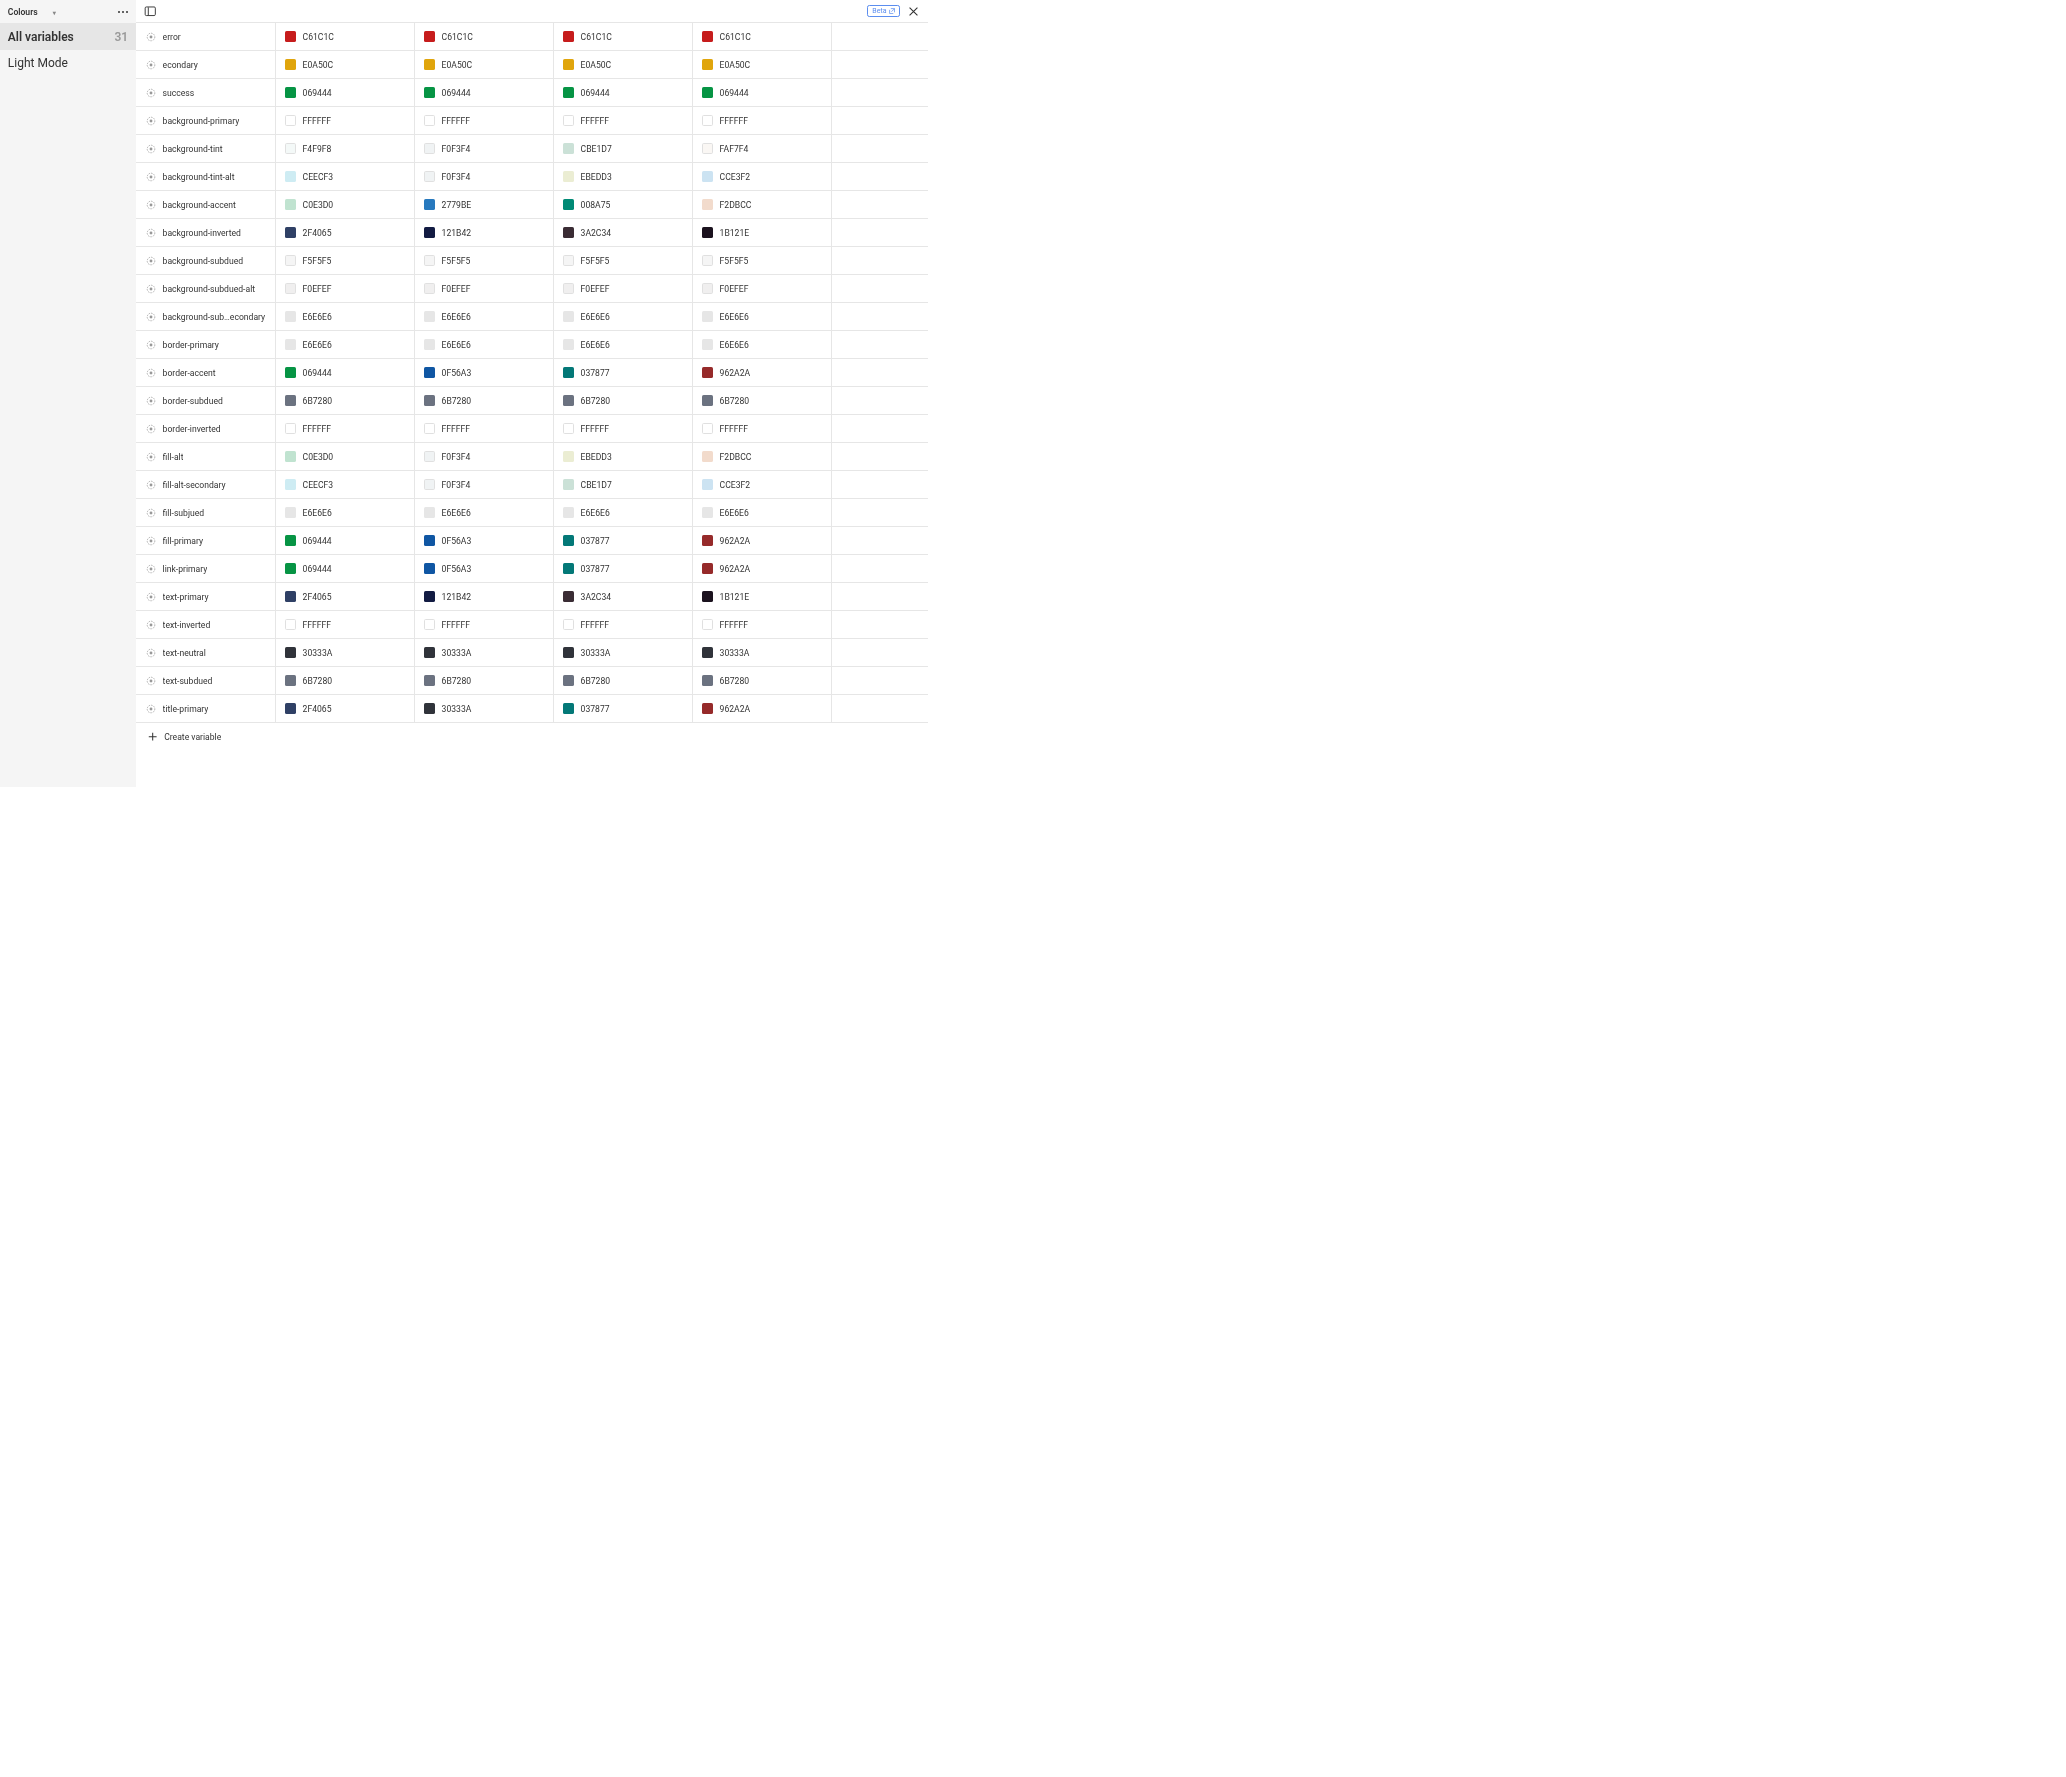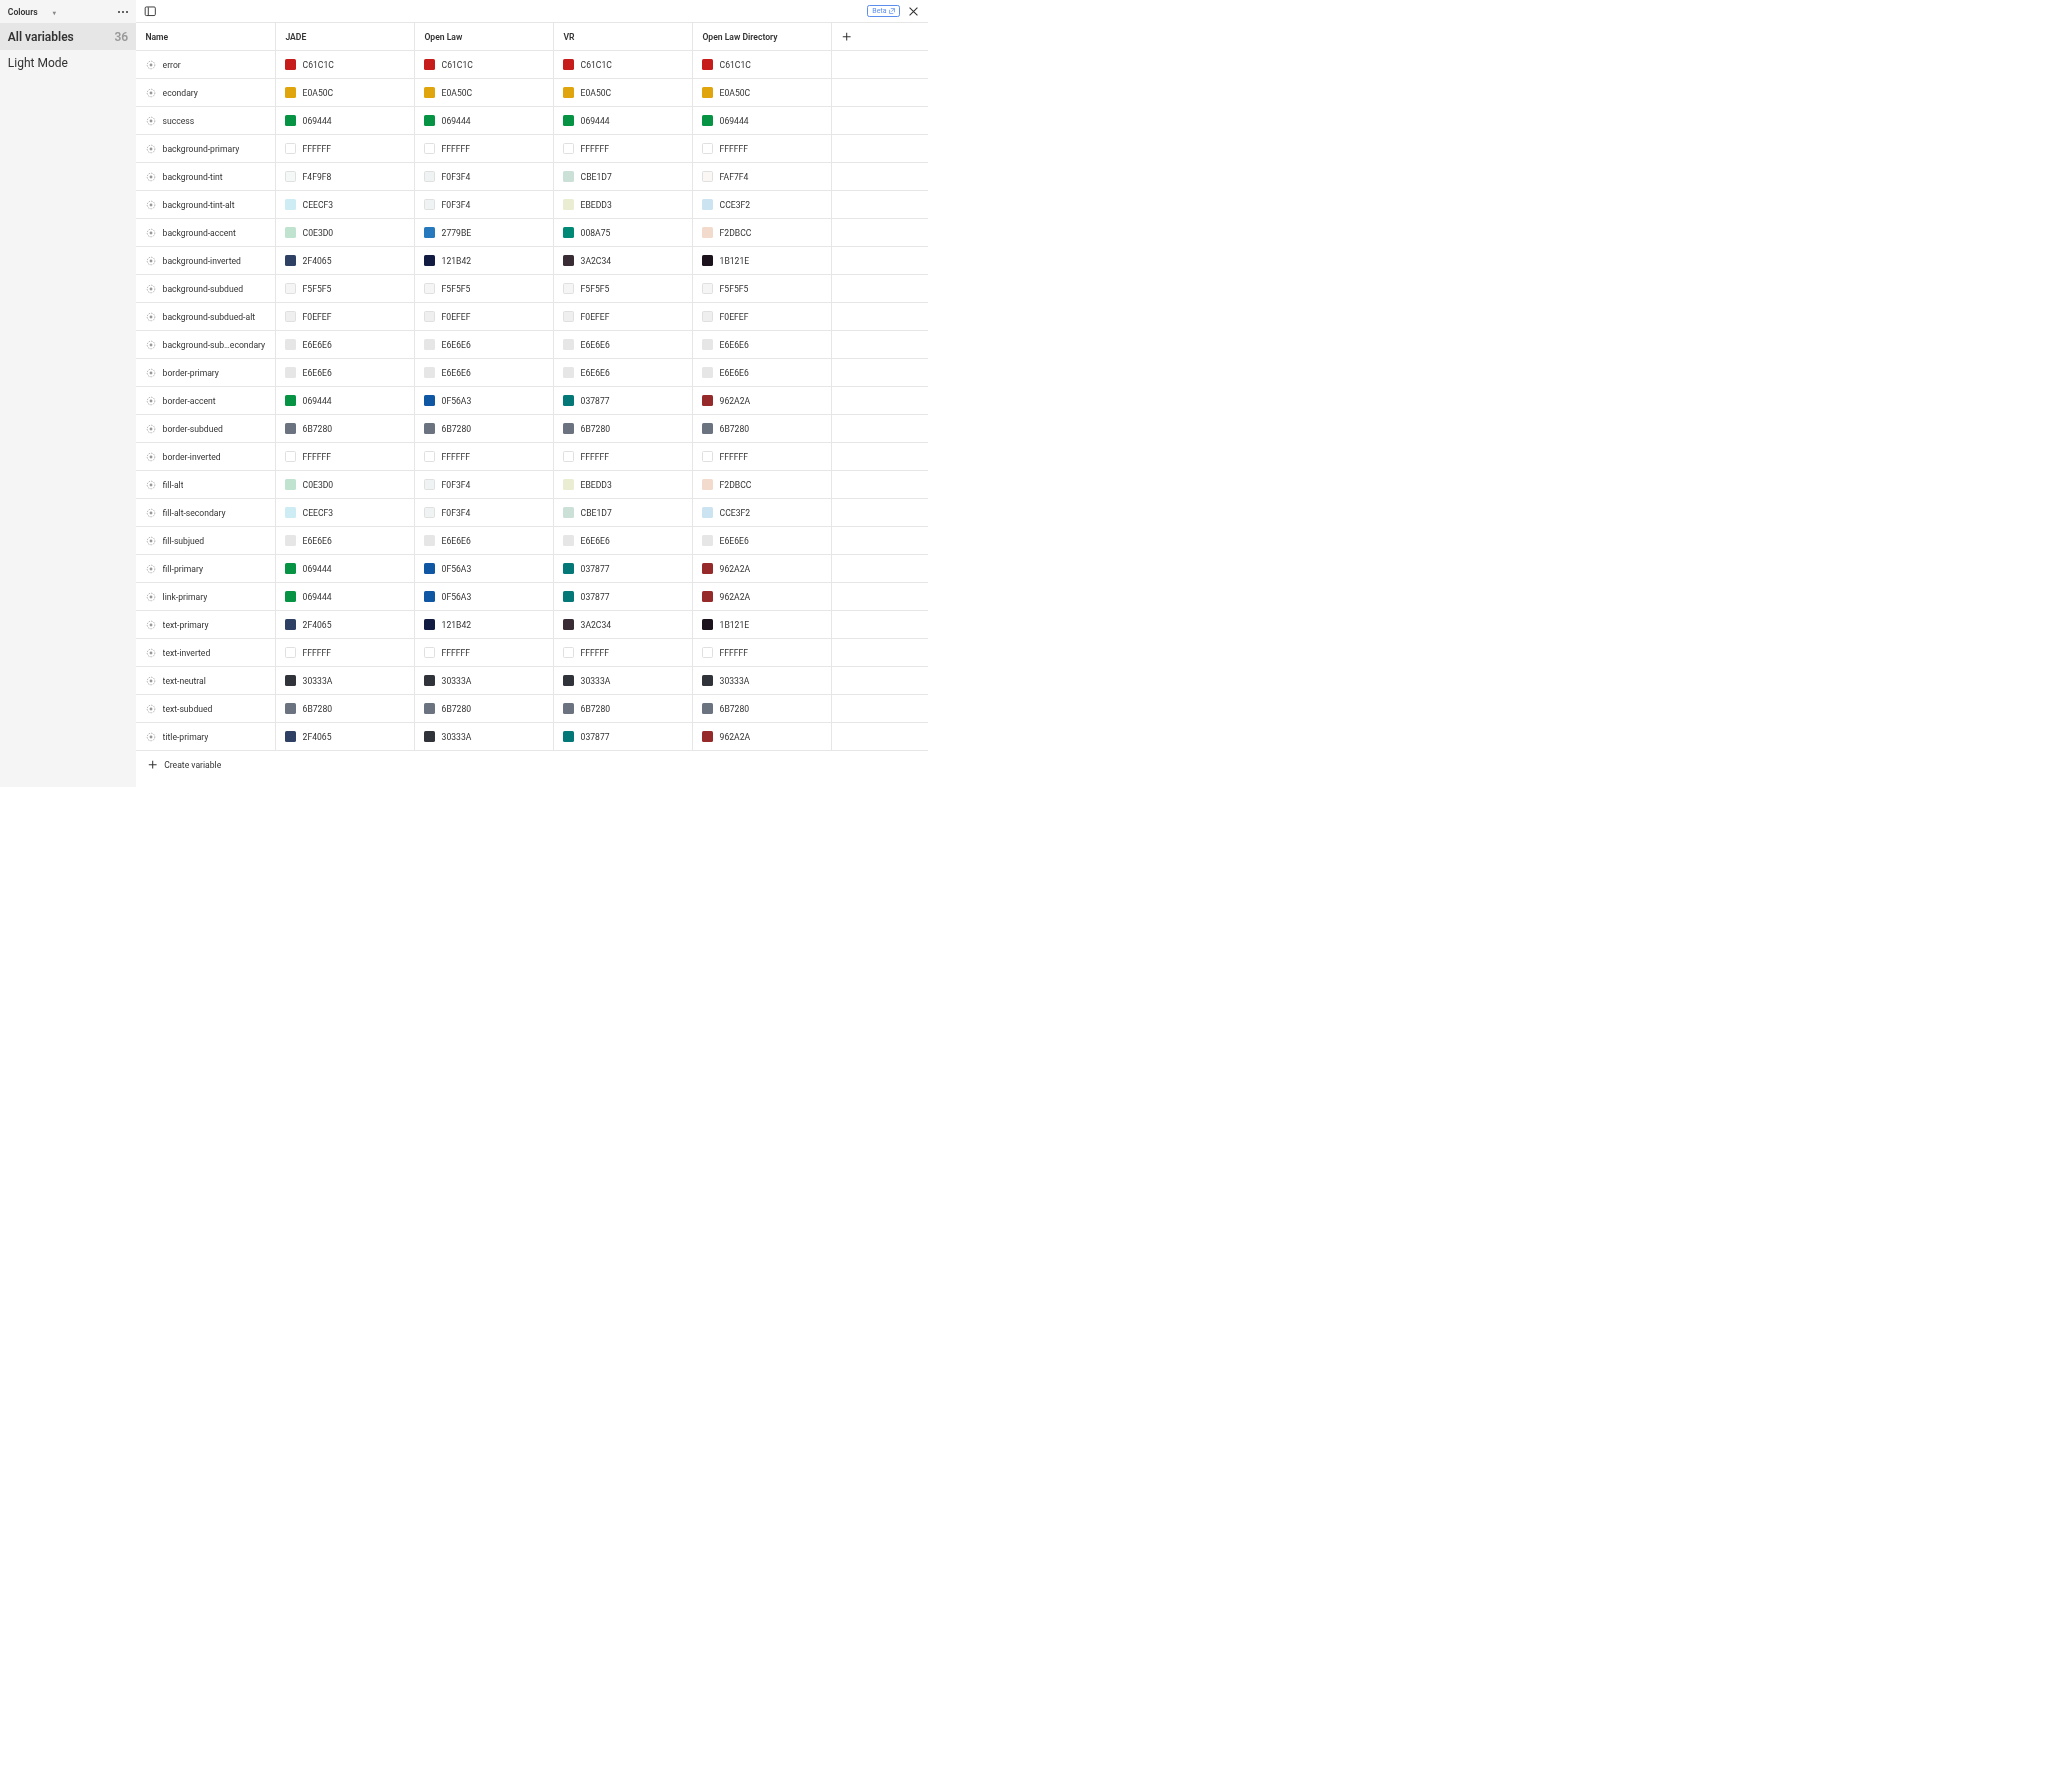--- a/index.html
+++ b/index.html
@@ -59,21 +59,21 @@
       </div>
       <div class="dots">
           <span></span>
           <span></span>
           <span></span>
         </div>
     </div>
     <div id="sidebar-groups">
         <div class="sidebar-row sel">
           <span>All variables</span>
-          <span class="count">36</span>
+          <span class="count">31</span>
         </div>
         <div class="sidebar-row">
           <span>Light Mode</span>
           <span class="count"></span>
         </div>
       </div>
   </aside>
 
   <main class="main">
     <div class="topbar">
@@ -95,31 +95,20 @@
         </div>
         <div class="close-btn">
           <svg width="11" height="11" viewBox="0 0 14 14">
               <path d="M2 2l10 10M12 2L2 12" stroke="#333" stroke-width="1.4"></path>
             </svg>
         </div>
       </div>
     </div>
 
     <div class="table">
-      <div class="thead">
-        <div class="cell cell-name th">Name</div>
-        <div id="mode-headers" style="display:contents"><div class="cell cell-mode th">JADE</div><div class="cell cell-mode th">Open Law</div><div class="cell cell-mode th">VR</div><div class="cell cell-mode th">Open Law Directory</div></div>
-        <div class="cell cell-add">
-          <div class="plus-icon">
-            <svg width="9.4" height="9.4" viewBox="0 0 12 12">
-                <path d="M6 1v10M1 6h10" stroke="#333" stroke-width="1.3"></path>
-              </svg>
-          </div>
-        </div>
-      </div>
       <div id="tbody">
           <div class="trow">
             <div class="cell cell-name">
               <span class="var-icon">
                 <svg width="10" height="10" viewBox="0 0 14 14" fill="none">
                   <circle cx="7" cy="7" r="5.3" stroke="#999" stroke-width="1.1" stroke-dasharray="2 1.5"></circle>
                   <circle cx="7" cy="7" r="2" fill="#999"></circle>
                 </svg>
               </span>
               <span class="var-name">error</span>

